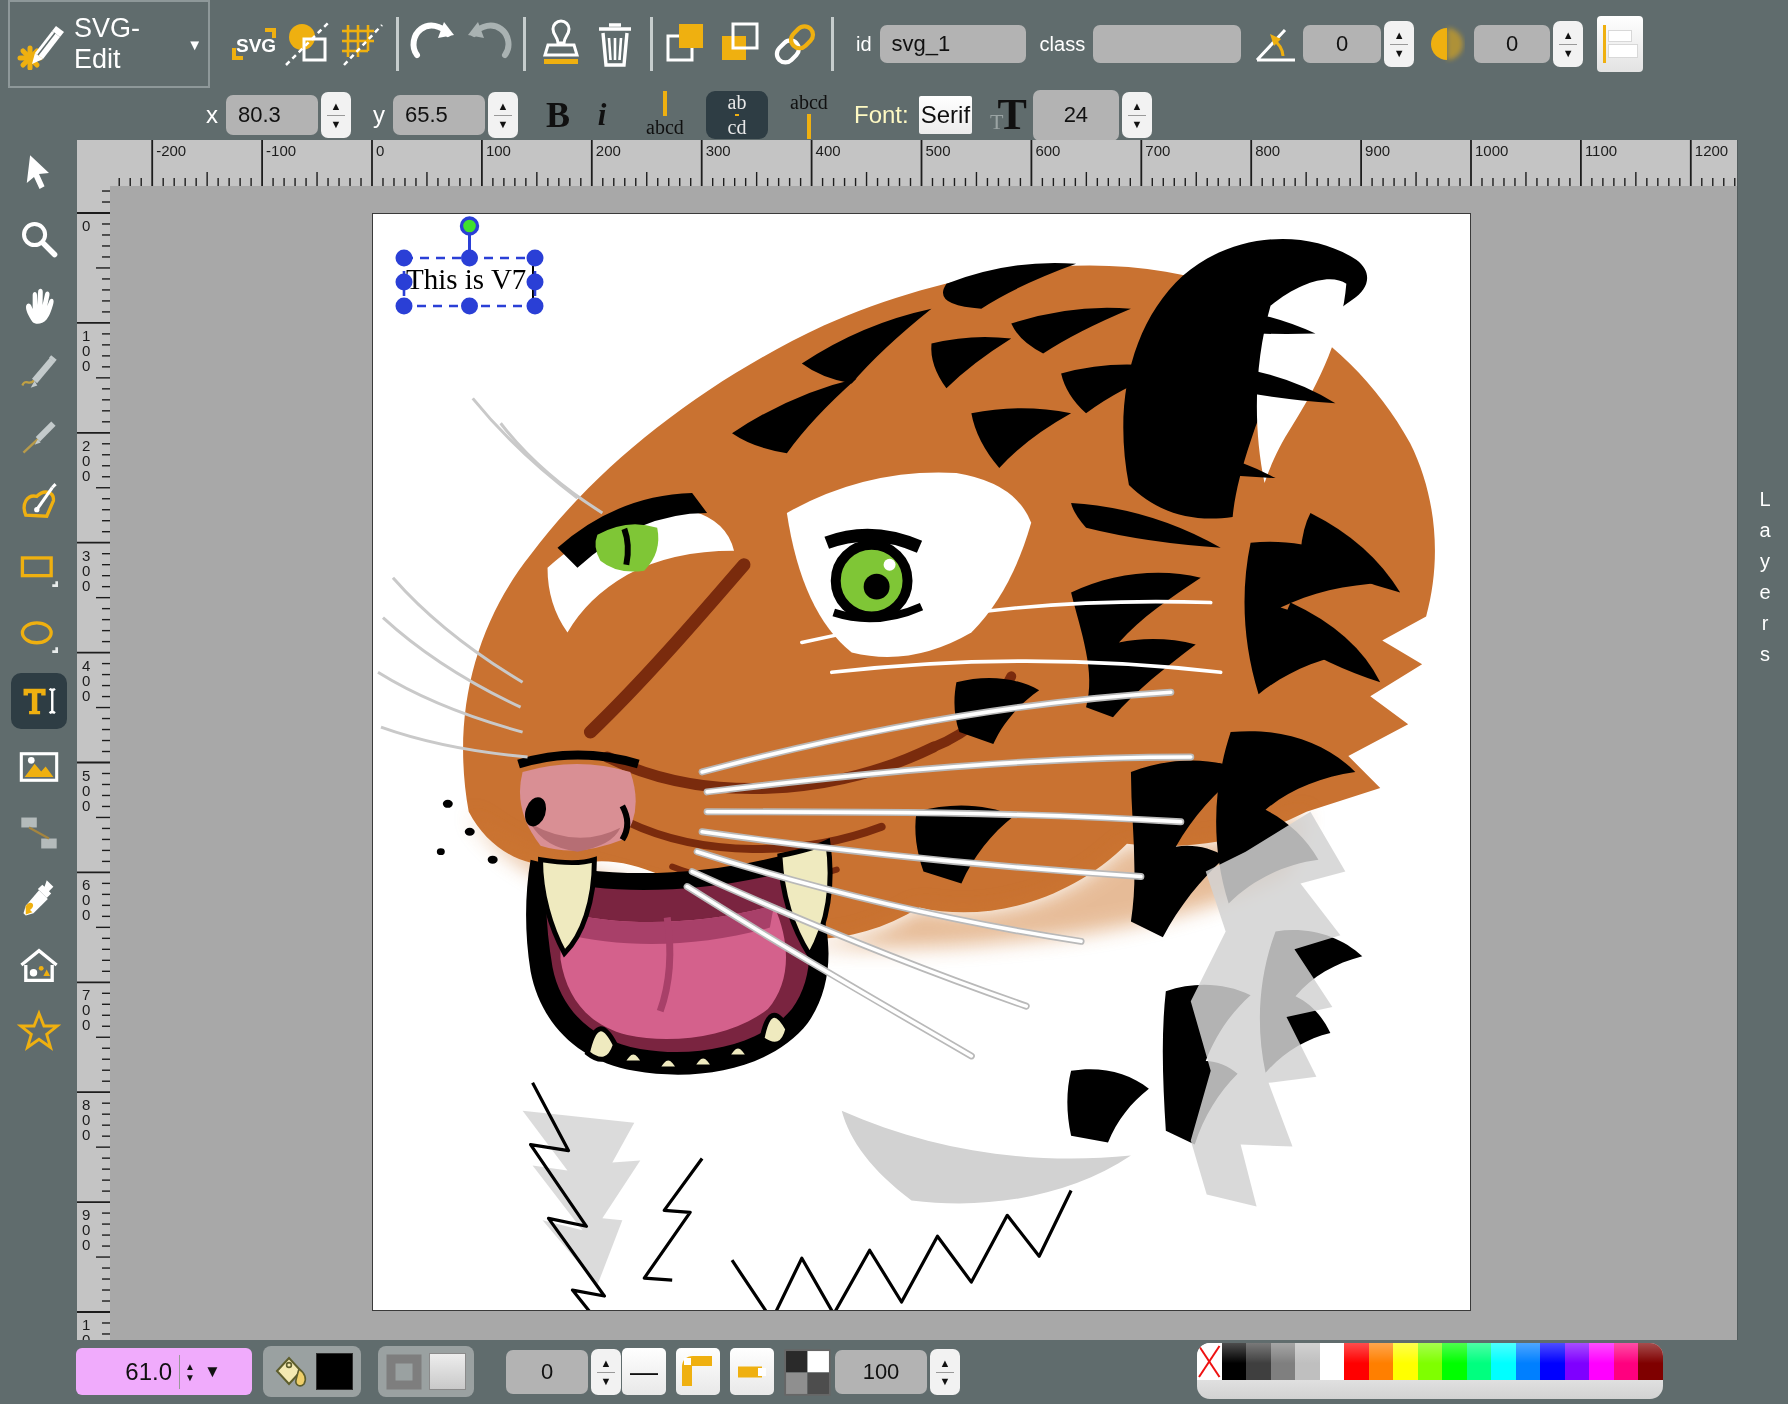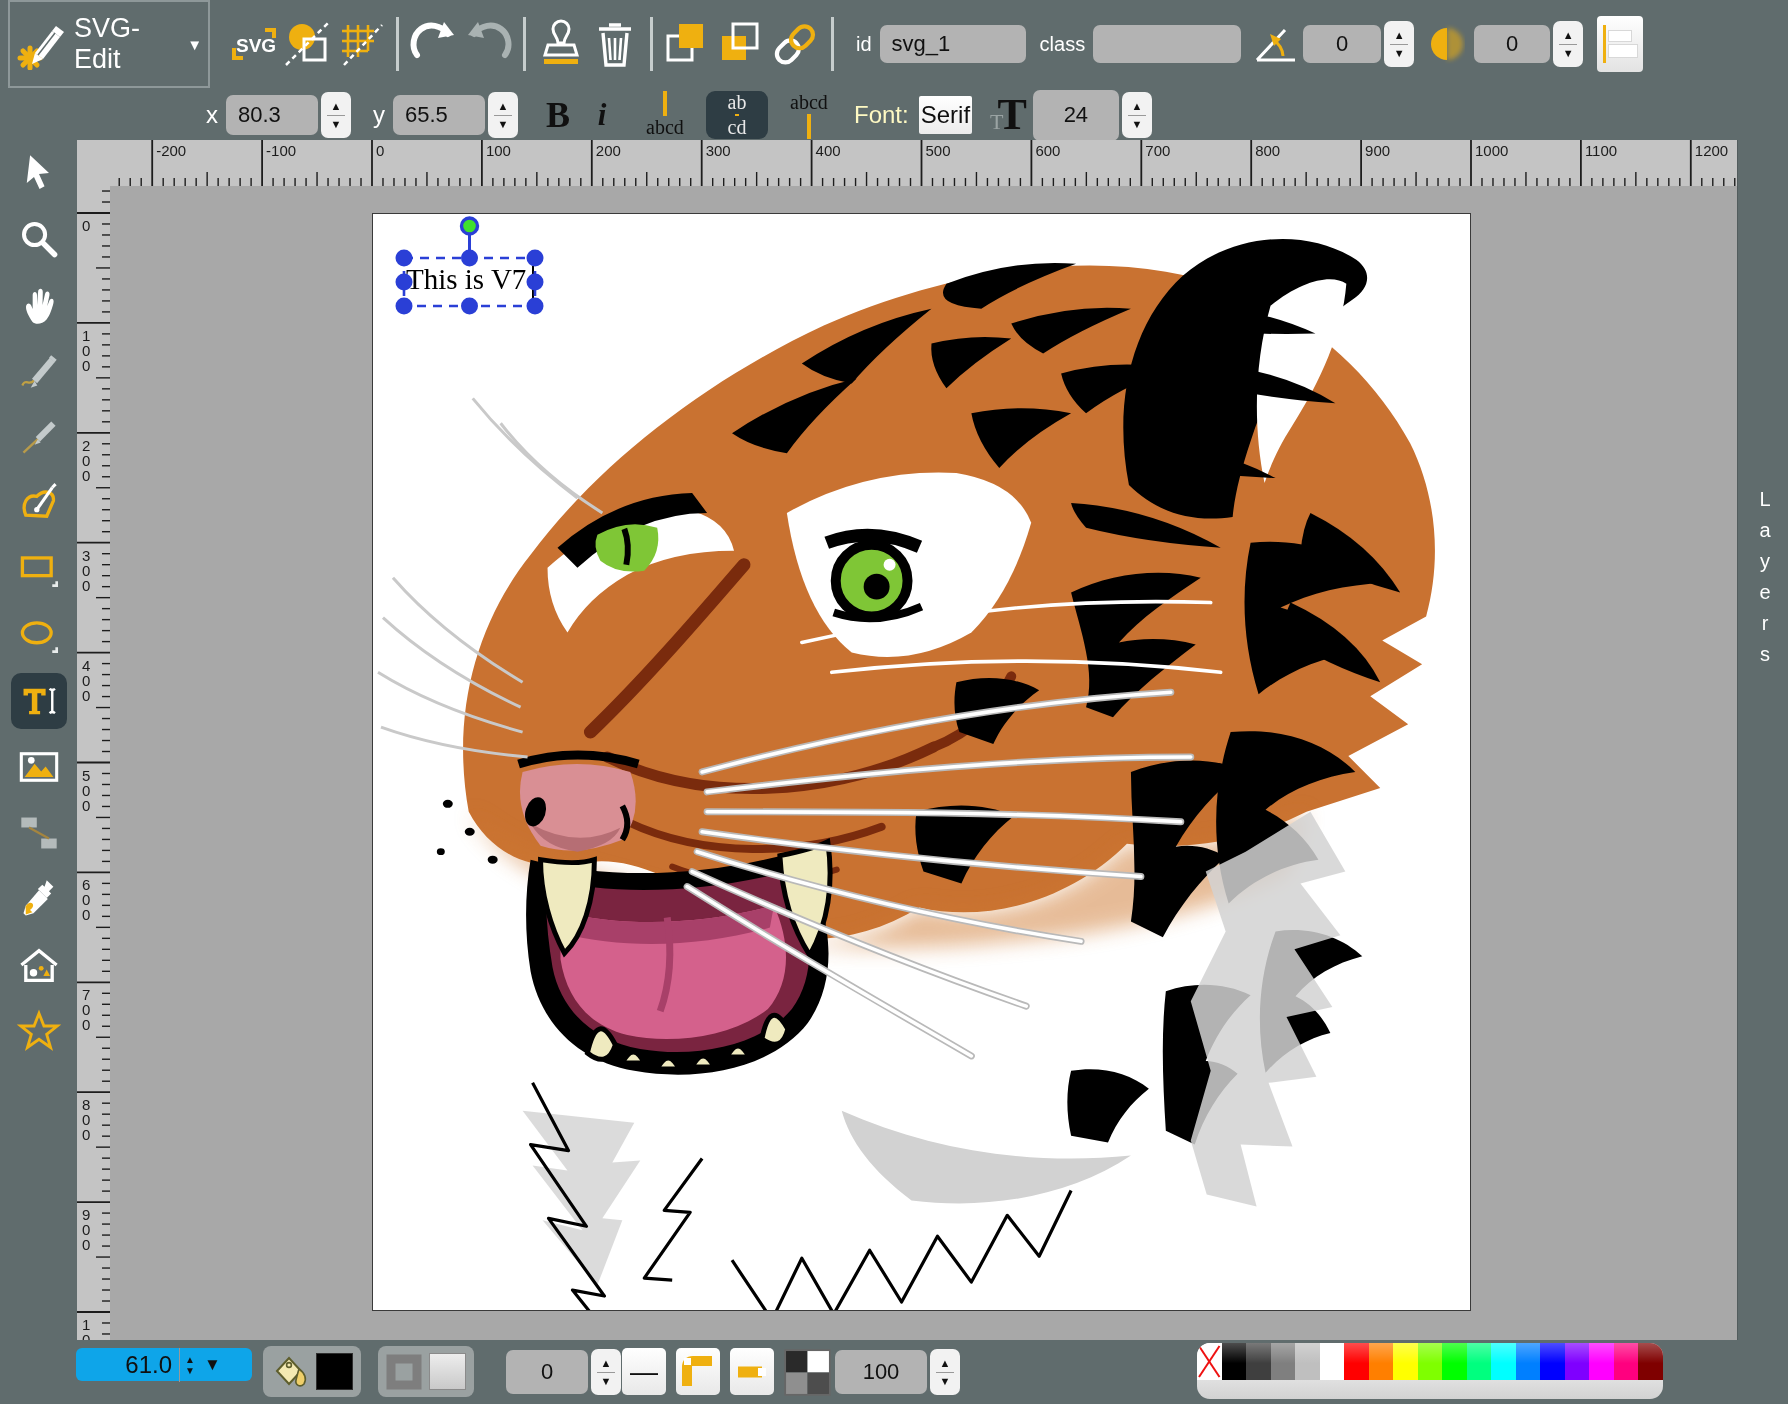--- a/index.html
+++ b/index.html
@@ -47,21 +47,21 @@
   .workspace{position:absolute;left:110px;top:186px;width:1628px;height:1154px;background:#a8a8a8;overflow:hidden;}
   .canvas{position:absolute;left:262px;top:27px;width:1099px;height:1098px;background:#ffffff;border:1px solid #3a3a3a;box-sizing:border-box;}
   .canvas-text{position:absolute;left:33px;top:49px;font-family:Liberation Serif, serif;font-size:29px;color:#000;white-space:nowrap;cursor:move;}
   .caret{position:absolute;left:159px;top:52px;width:2px;height:38px;background:#000;}
   .sel-overlay{position:absolute;left:0;top:0;pointer-events:none;}
   
   .layers-bar{position:absolute;right:0;top:140px;width:50px;height:1200px;background:#606c6d;border-left:1px solid #525c5d;cursor:pointer;}
   .layers-label{position:absolute;right:12px;top:488px;writing-mode:vertical-lr;text-orientation:upright;color:#fff;font-size:20px;letter-spacing:9px;}
   
   .toolbar-bottom{position:absolute;left:0;top:1340px;width:1788px;height:64px;background:#606c6d;}
-  .zoombox{position:absolute;left:76px;top:8px;width:176px;height:33px;background:#0ea5e9;border-radius:6px;display:flex;align-items:center;padding:0 8px;box-sizing:border-box;}
+  .zoombox{position:absolute;left:76px;top:8px;width:176px;height:47px;background:#f0abfc;border-radius:6px;display:flex;align-items:center;padding:0 8px;box-sizing:border-box;}
   .zoombox input{width:86px;border:0;outline:0;font-size:24px;text-align:right;color:#101010;background:transparent;font-family:"Liberation Sans",sans-serif;}
   .zoombox .zdiv{width:1px;height:34px;background:#999;margin:0 5px;}
   .minispin{display:flex;flex-direction:column;line-height:11px;font-size:10px;color:#111;cursor:pointer;}
   .zcaret{font-size:17px;color:#111;margin-left:9px;cursor:pointer;}
   .grp{position:absolute;top:6px;height:51px;background:#9aa1a1;border-radius:8px;display:flex;align-items:center;padding:0 8px;gap:7px;}
   .swatch{width:37px;height:37px;border:1px solid #2f2f2f;box-sizing:border-box;cursor:pointer;}
   .whitebtn{position:absolute;top:8px;width:44px;height:47px;background:linear-gradient(#ffffff,#e8e8e8);border-radius:5px;display:flex;align-items:center;justify-content:center;cursor:pointer;}
   .dash-glyph{font-size:28px;color:#101010;line-height:20px;}
   .palette{position:absolute;left:1197px;top:3px;width:466px;height:56px;background:linear-gradient(#fbfbfb,#d2d2d2);border-radius:13px;overflow:hidden;display:flex;align-items:flex-start;}
   .pswatch{width:24.5px;height:37px;flex:0 0 auto;cursor:pointer;position:relative;}

